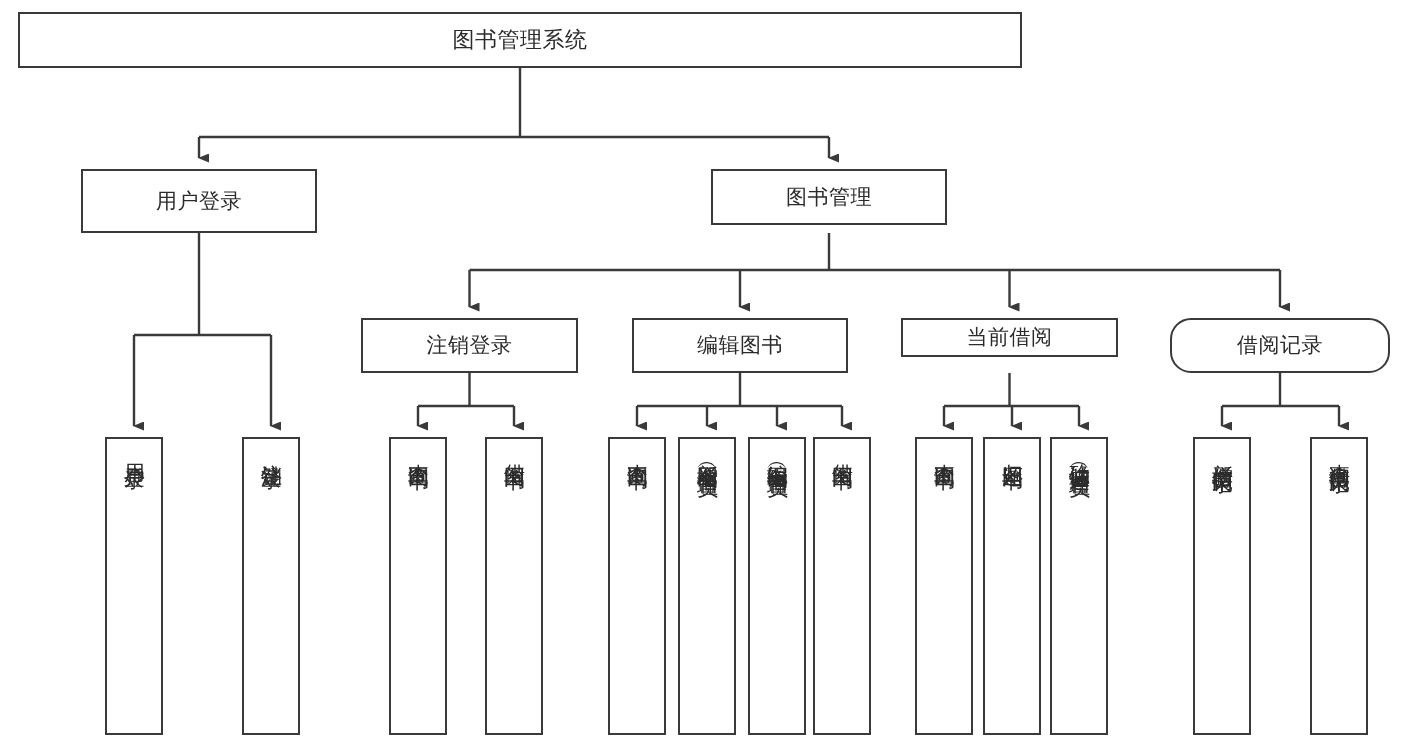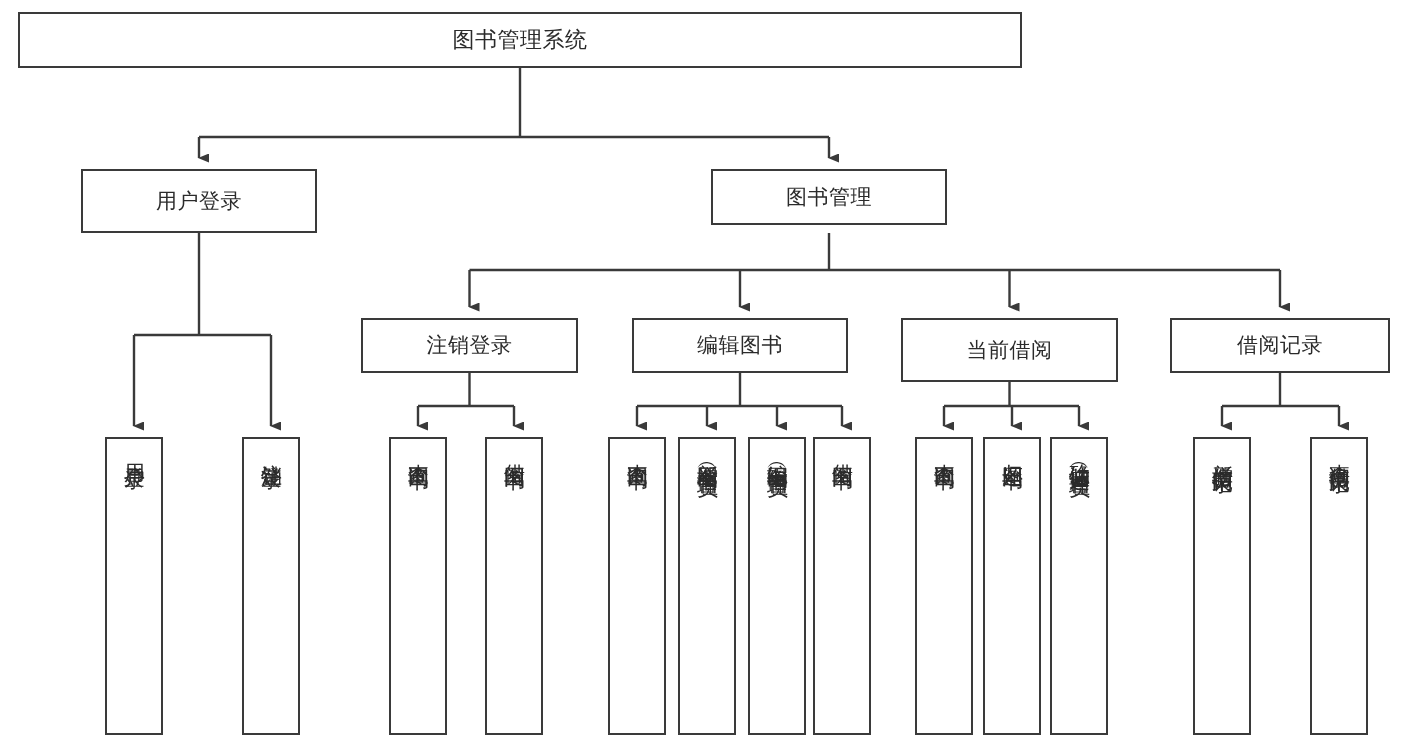--- a/index.html
+++ b/index.html
@@ -126,24 +126,24 @@
       </div>
       <div class="node" style="left: 711px; top: 169px; width: 236px; height: 56px;">
         <span class="node-label">图书管理</span>
       </div>
       <div class="node" style="left: 361px; top: 318px; width: 217px; height: 55px;">
         <span class="node-label">注销登录</span>
       </div>
       <div class="node" style="left: 632px; top: 318px; width: 216px; height: 55px;">
         <span class="node-label">编辑图书</span>
       </div>
-      <div class="node" style="left: 901px; top: 318px; width: 217px; height: 64px;">
+      <div class="node" style="left: 901px; top: 318px; width: 217px; height: 39px;">
         <span class="node-label">当前借阅</span>
       </div>
-      <div class="node" style="left: 1170px; top: 318px; width: 220px; height: 55px;">
+      <div class="node" style="left: 1170px; top: 318px; width: 220px; height: 55px; border-radius: 21px;">
         <span class="node-label">借阅记录</span>
       </div>
       <div class="node vertical" style="left: 105px; top: 437px; width: 58px; height: 298px;">
         <span class="node-label">用户登录</span>
       </div>
       <div class="node vertical" style="left: 242px; top: 437px; width: 58px; height: 298px;">
         <span class="node-label">注销登录</span>
       </div>
       <div class="node vertical" style="left: 389px; top: 437px; width: 58px; height: 298px;">
         <span class="node-label">查询图书</span>

